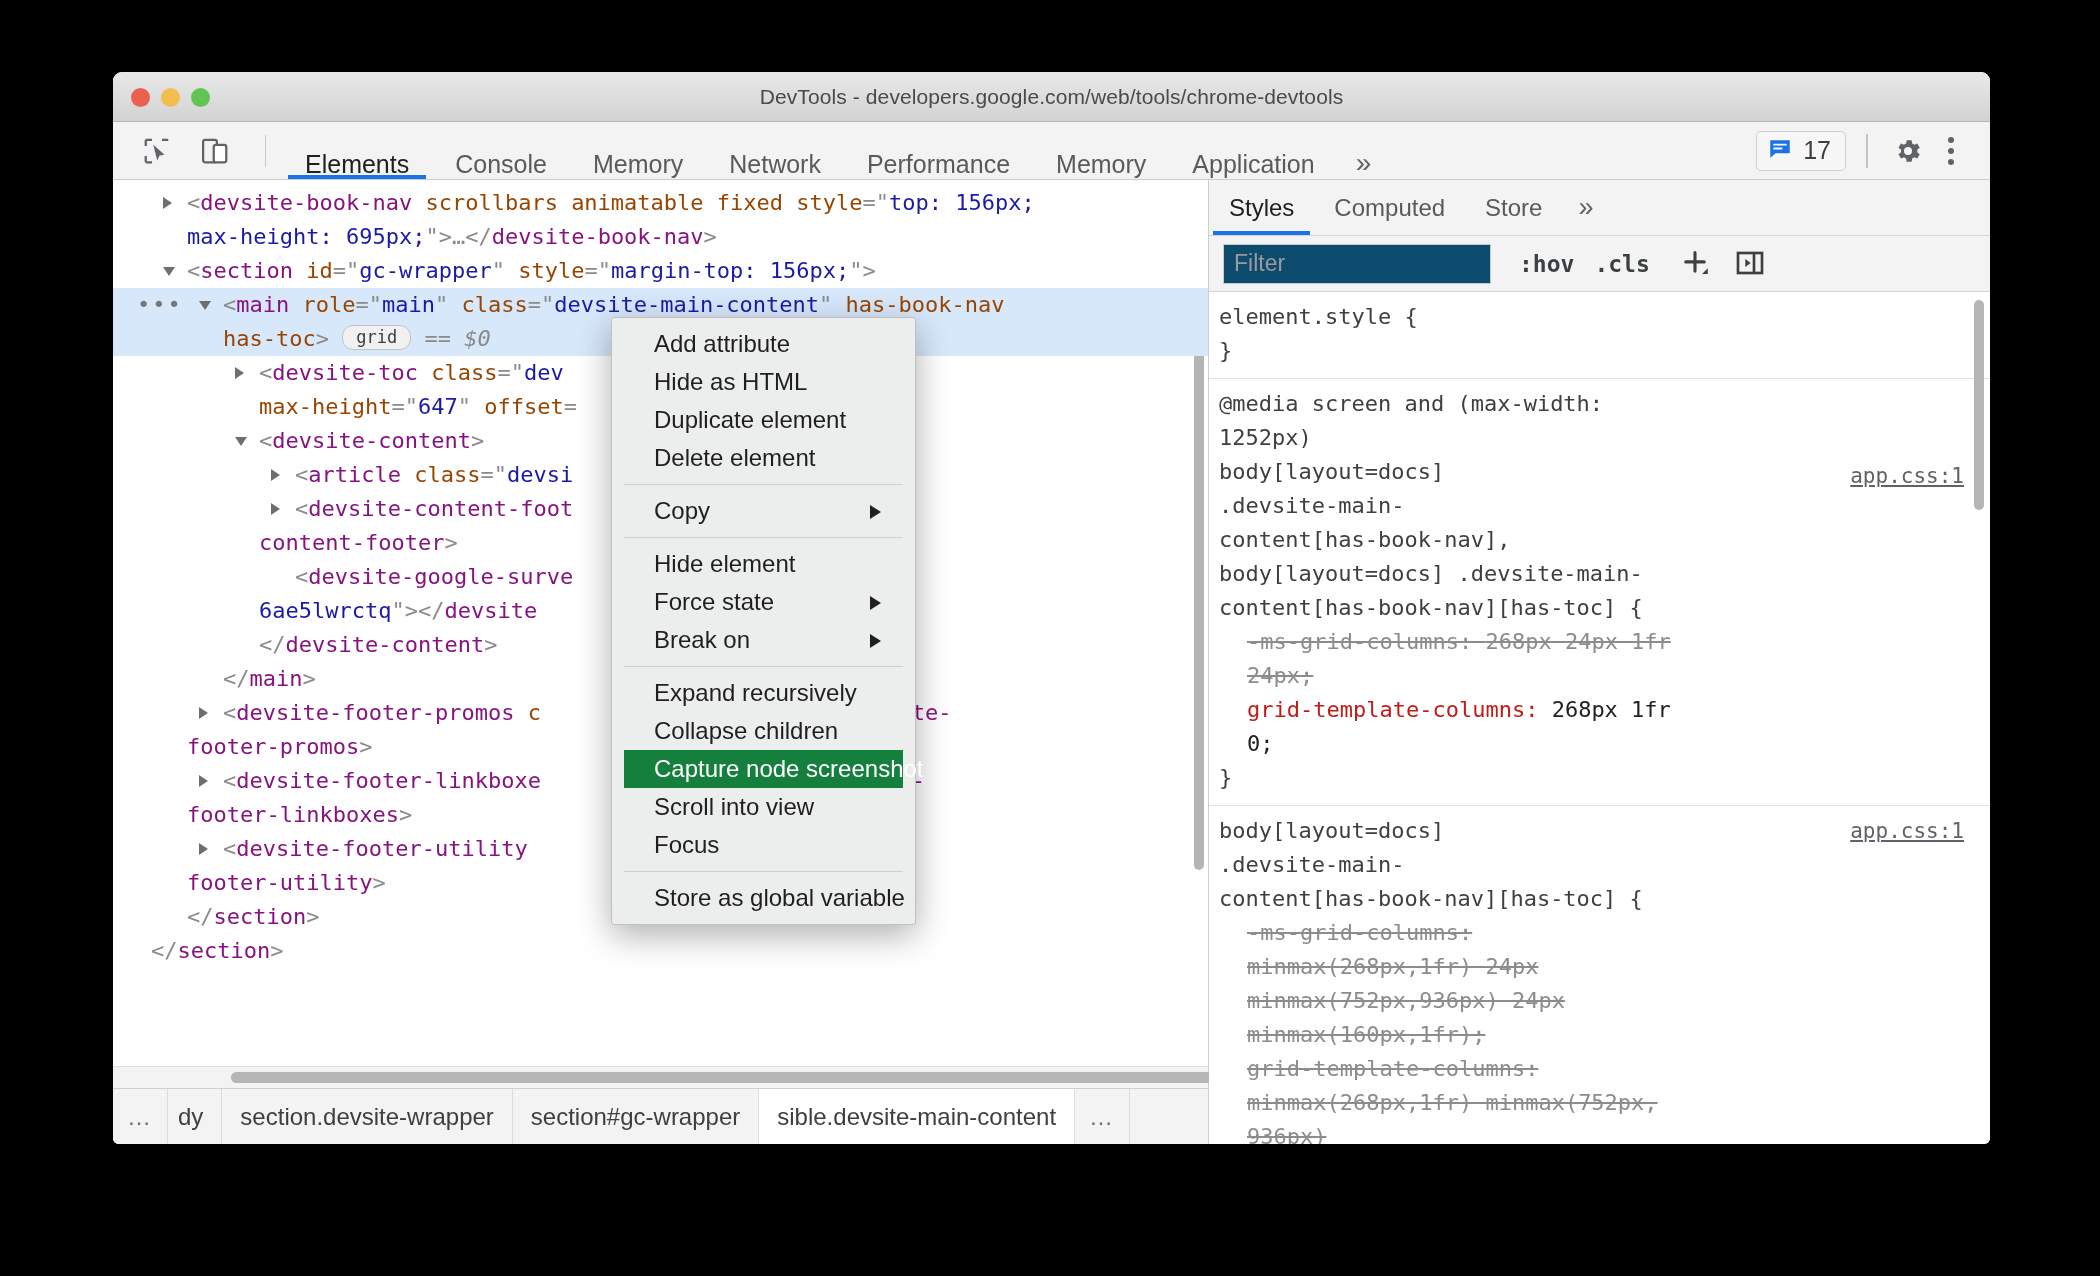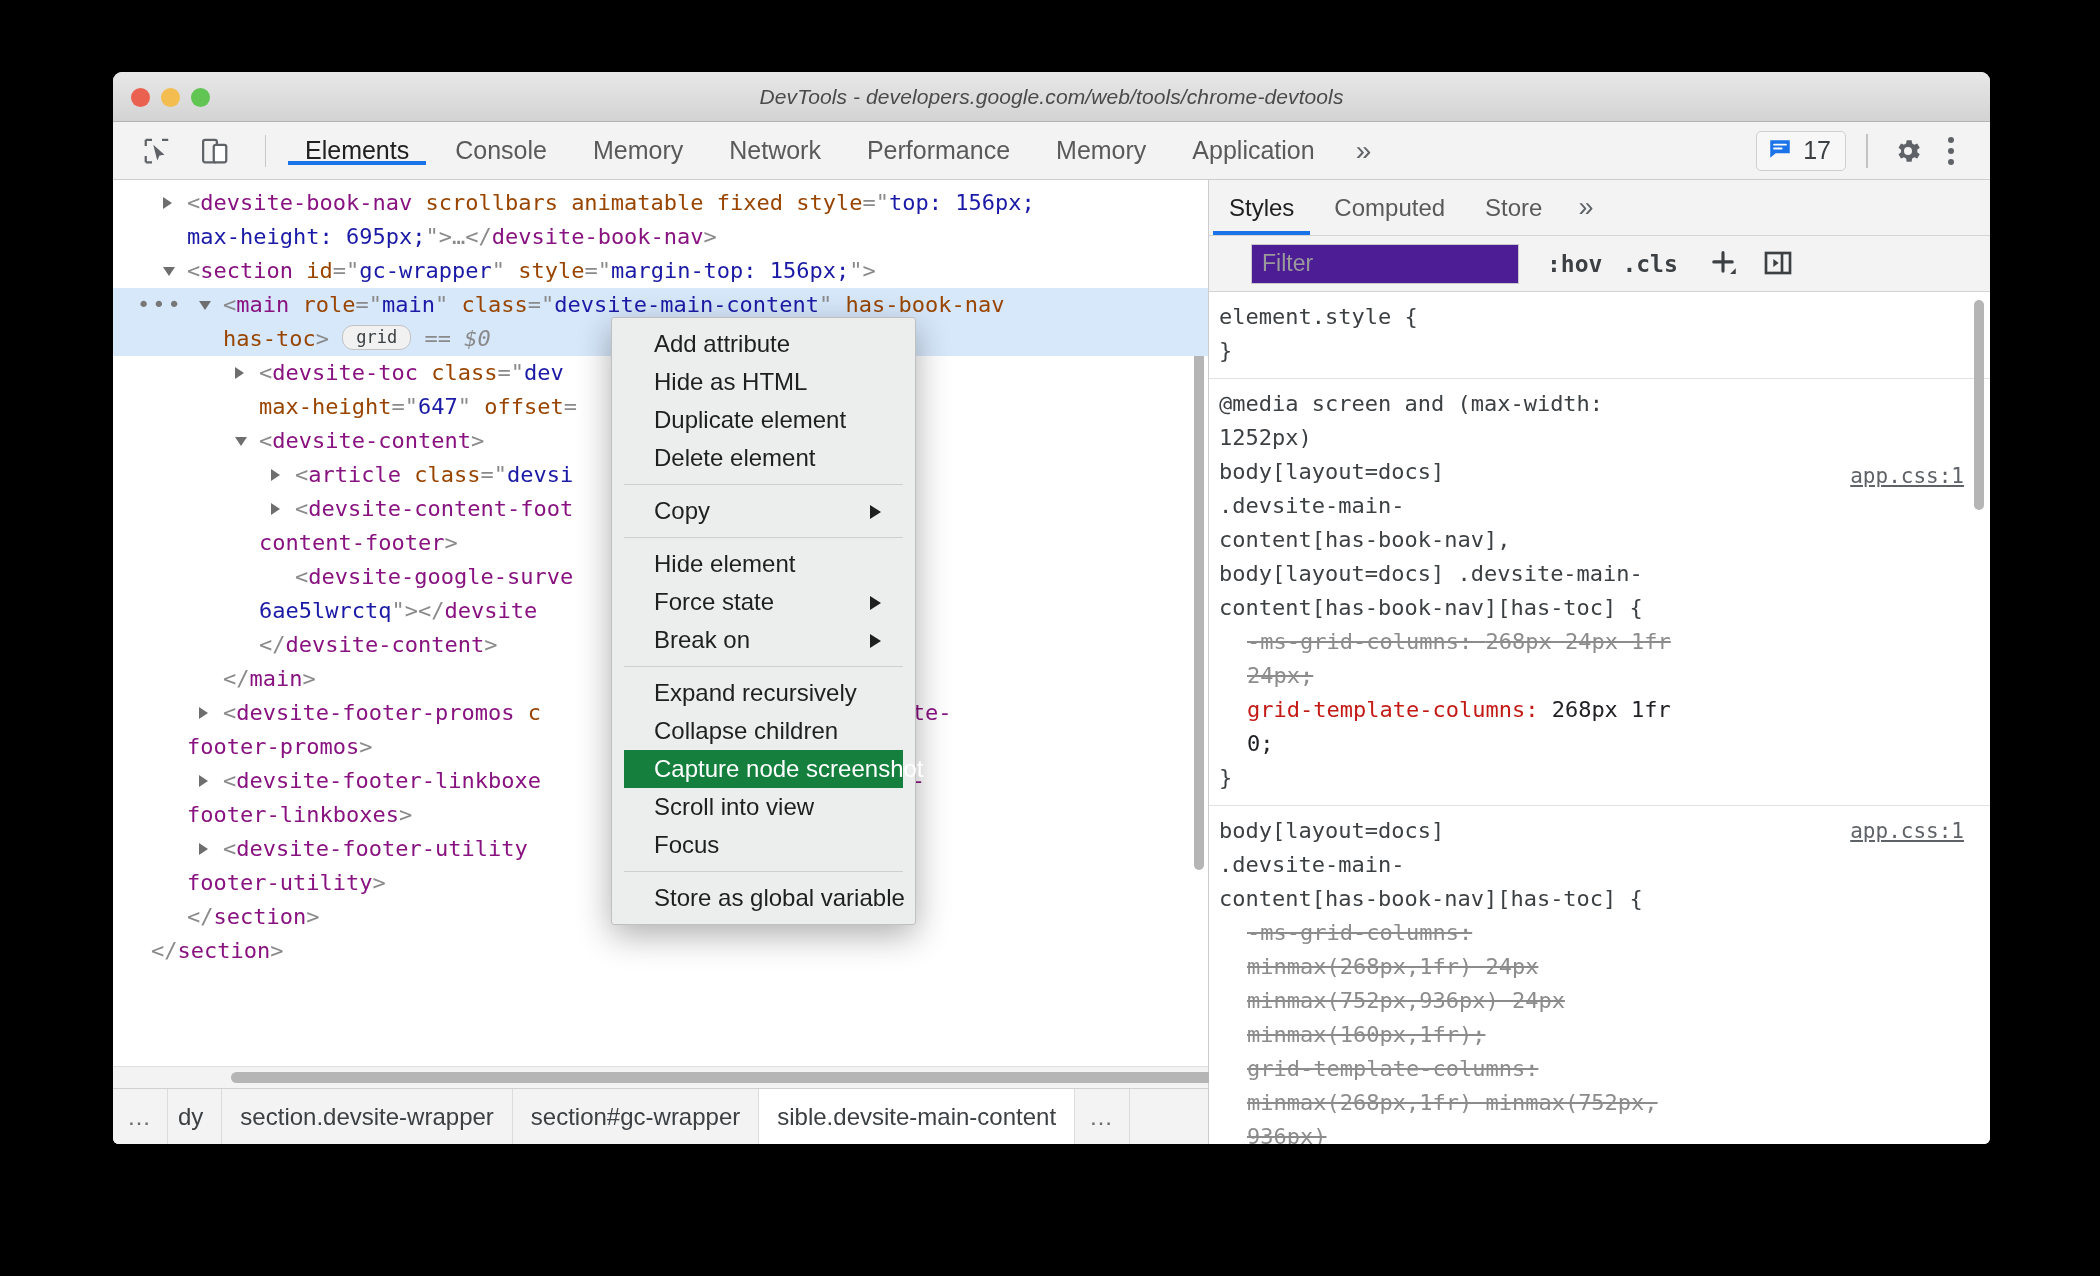--- a/index.html
+++ b/index.html
@@ -20,21 +20,21 @@
     overflow: hidden;
     box-shadow: 0 6px 30px rgba(0,0,0,.6);
   }
 
   
   .titlebar {
     position: relative;
     height: 50px;
     background: linear-gradient(#e8e8e8, #d3d3d3);
     border-bottom: 1px solid #b4b4b4;
-    display:flex; align-items:center; justify-content:center;font-style:italic;
+    display:flex; align-items:center; justify-content:center;
   }
   .traffic { position:absolute; left:18px; top:0; height:50px; display:flex; align-items:center; gap:11px; }
   .dot { width:19px; height:19px; border-radius:50%; display:block; }
   .dot.red   { background:#eb6150; }
   .dot.amber { background:#f4bd4f; }
   .dot.green { background:#61c554; }
   .title-text {
     font-size: 21px; color:#4a4a4a; letter-spacing:.1px;
   }
 
@@ -46,21 +46,21 @@
     display:flex; align-items:stretch;
     position: relative;
   }
   .tb-icons { display:flex; align-items:center; padding-left: 24px; gap: 18px; }
   .tb-icon-btn {
     width: 40px; height: 40px;
     display:flex; align-items:center; justify-content:center;
   }
   .tb-sep { width:1px; height:32px; background:#c8c8c8; margin: 0 12px; align-self:center; }
 
-  .tabs { display:flex; align-items:center; margin-left: 4px; }
+  .tabs { display:flex; align-items:flex-end; margin-left: 4px; }
   .tab {
     display:flex; align-items:center;
     padding: 0 23px;
     font-size: 25px;
     color:#5a5a5a;
     position:relative;
   }
   .tab.active { color:#202020; }
   .tab.active::after {
     content:""; position:absolute; left:6px; right:6px; bottom:0;
@@ -201,27 +201,26 @@
     height: 56px;
     background:#f3f3f3;
     border-bottom:1px solid #d4d4d4;
     display:flex; align-items:center;
     padding: 0 12px 0 14px;
     gap: 10px;
   }
   .filter-input {
     flex: 0 0 268px;
     height: 40px;
-    background:#4c1d95;
+    background:#0c4a6e;
     border:1px solid #c9c9c9;
     font-size: 23px; color:#9a9a9a;
     display:flex; align-items:center;
     padding: 9px 10px;
     font-family:"Liberation Sans", sans-serif;
-    margin-left:28px;
   }
   .hovcls {
     display:flex; align-items:center; gap: 20px; margin-left: 18px;
     font-family:"DejaVu Sans Mono", monospace;
     font-size: 23px; font-weight:bold; color:#3c4043;
   }
   .plus-btn { margin-left: 18px; position:relative; width:34px; height:34px; }
   .dock-btn { margin-left: 12px; width:34px; height:34px; }
 
   .st-content {

